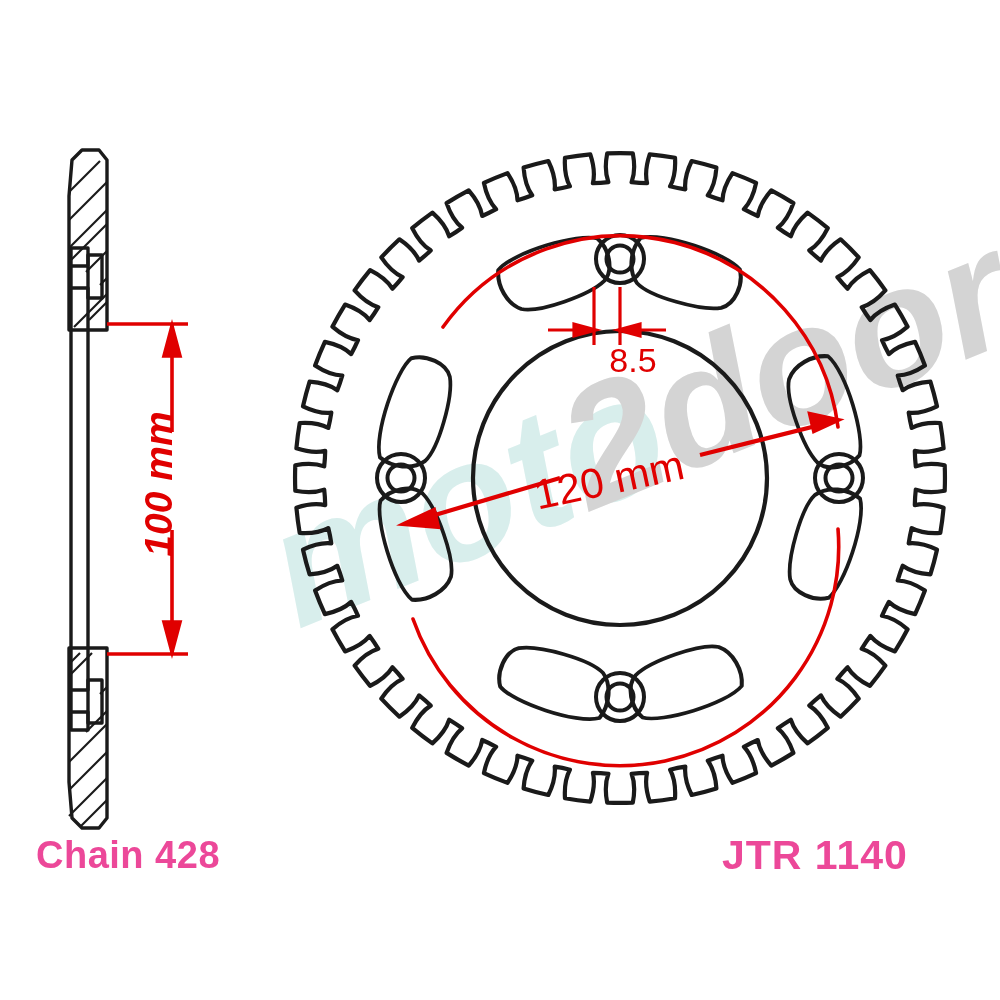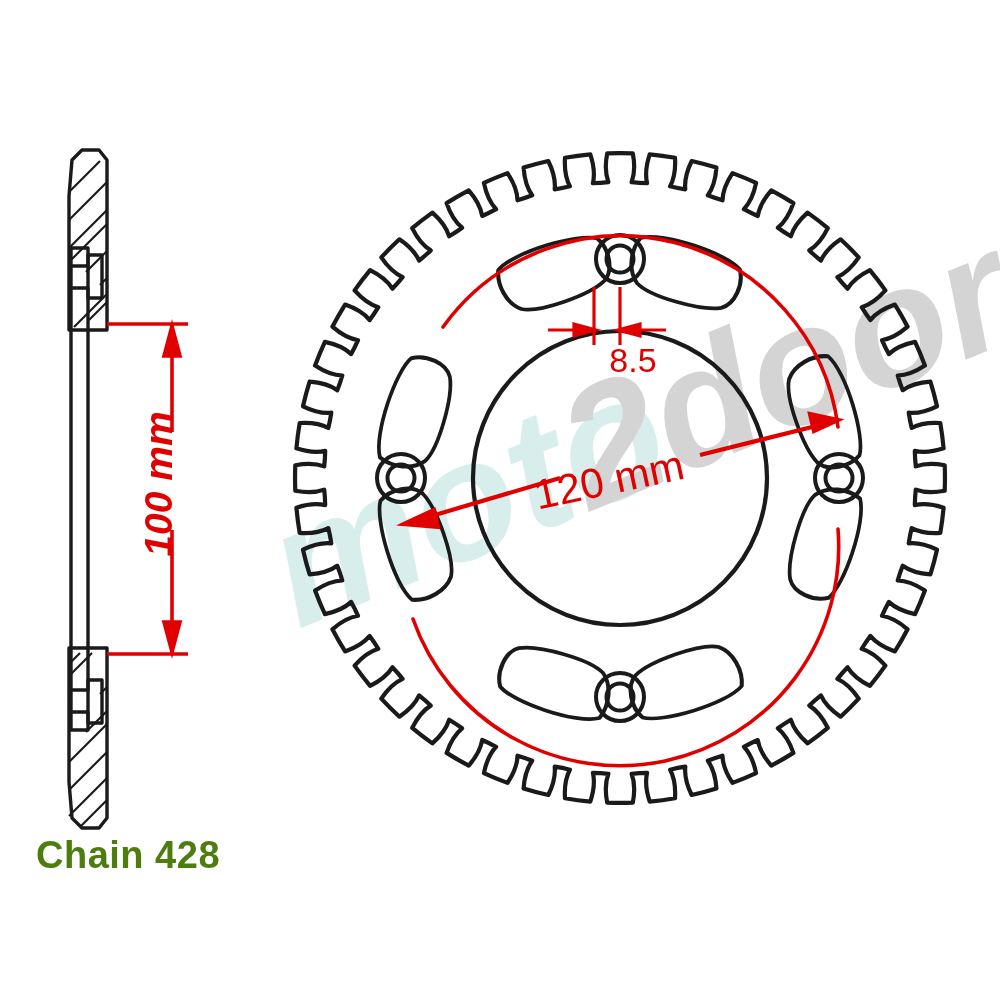--- a/index.html
+++ b/index.html
@@ -16,21 +16,21 @@
     font-family: "Liberation Sans", sans-serif;
   }
   #drawing {
     position: absolute;
     left: 0; top: 0;
     width: 1000px;
     height: 1000px;
   }
   .caption {
     position: absolute;
-    color: #4d7c0f;
+    color: #ec4899;
     font-family: "Liberation Sans", sans-serif;
     font-weight: bold;
     font-size: 38px;
     letter-spacing: 0.5px;
     white-space: nowrap;
   }
   #chain-label { left: 36px; top: 834px; }
   #part-label  { left: 722px; top: 832px; font-size: 41px; letter-spacing: 1px; }
 </style>
 </head>
@@ -201,14 +201,15 @@
       <line x1="560" y1="478" x2="418" y2="520"></line>
       <polygon points="404,524 434,510 438,527"></polygon>
 
       <line x1="700" y1="455" x2="824" y2="424"></line>
       <polygon points="838,420 810,414 814,431"></polygon>
     </g>
     <text x="612" y="494" transform="rotate(-12 612 494)" text-anchor="middle" font-family="Liberation Sans, sans-serif" font-size="42" font-weight="normal" fill="#e00000">120 mm</text>
   </svg>
 
   <div class="caption" id="chain-label">Chain 428</div>
+  <div class="caption" id="part-label">JTR 1140</div>
 
 </div>
 
 </body></html>

